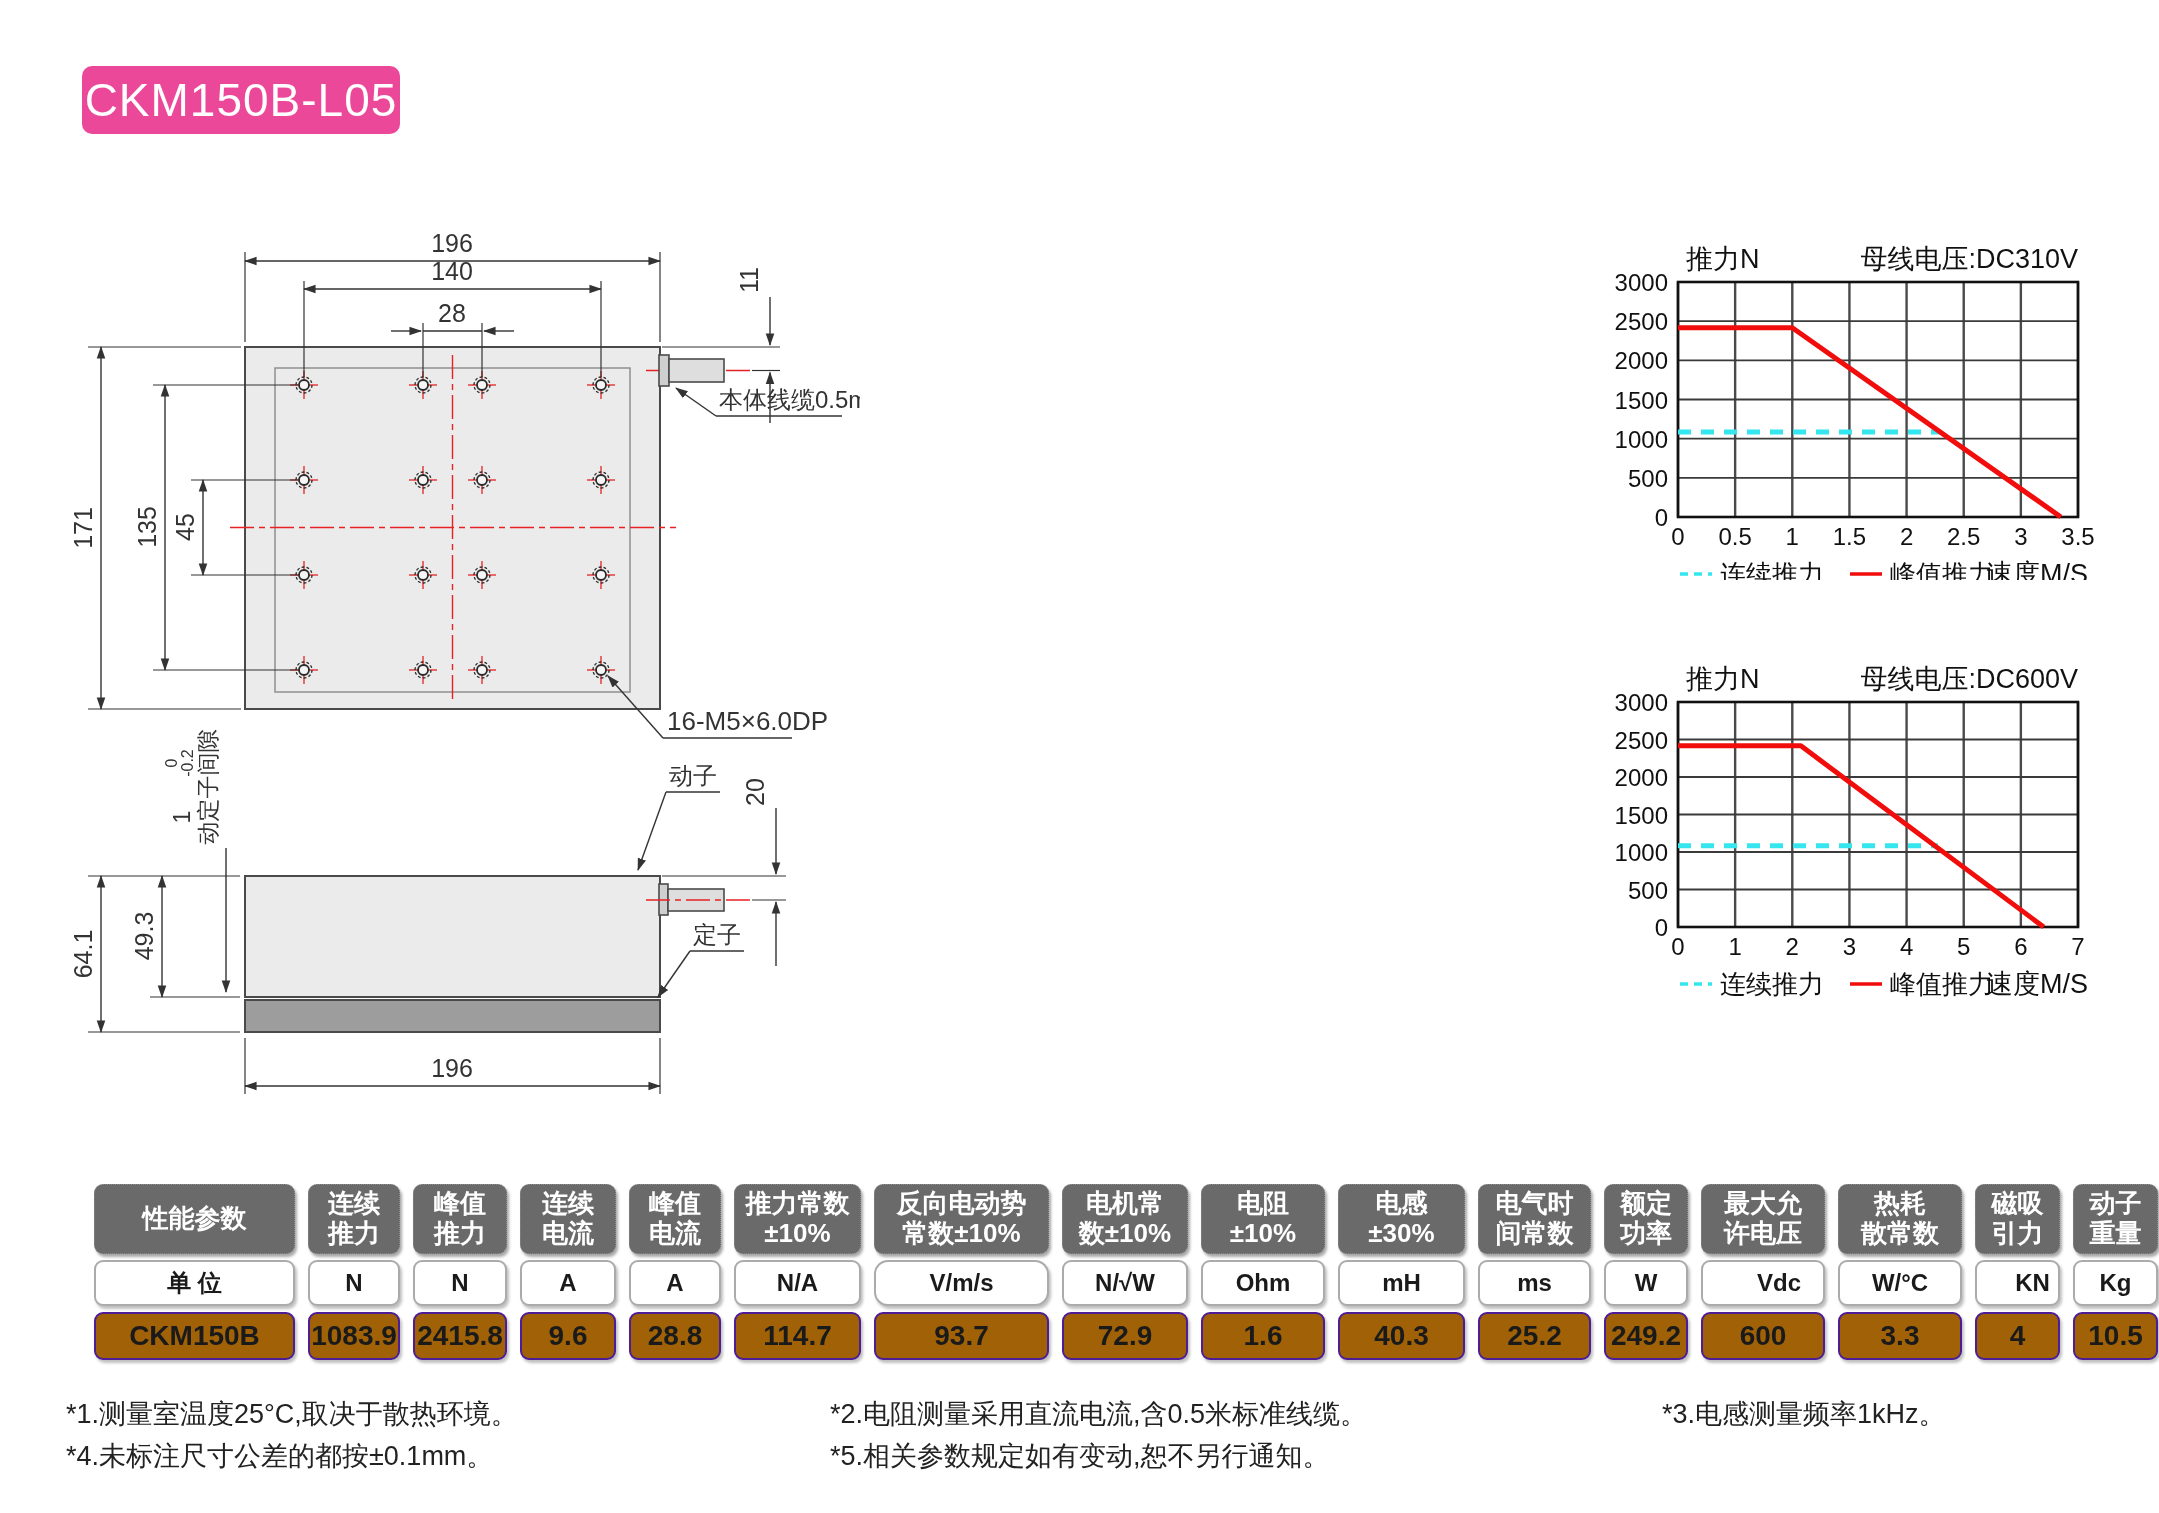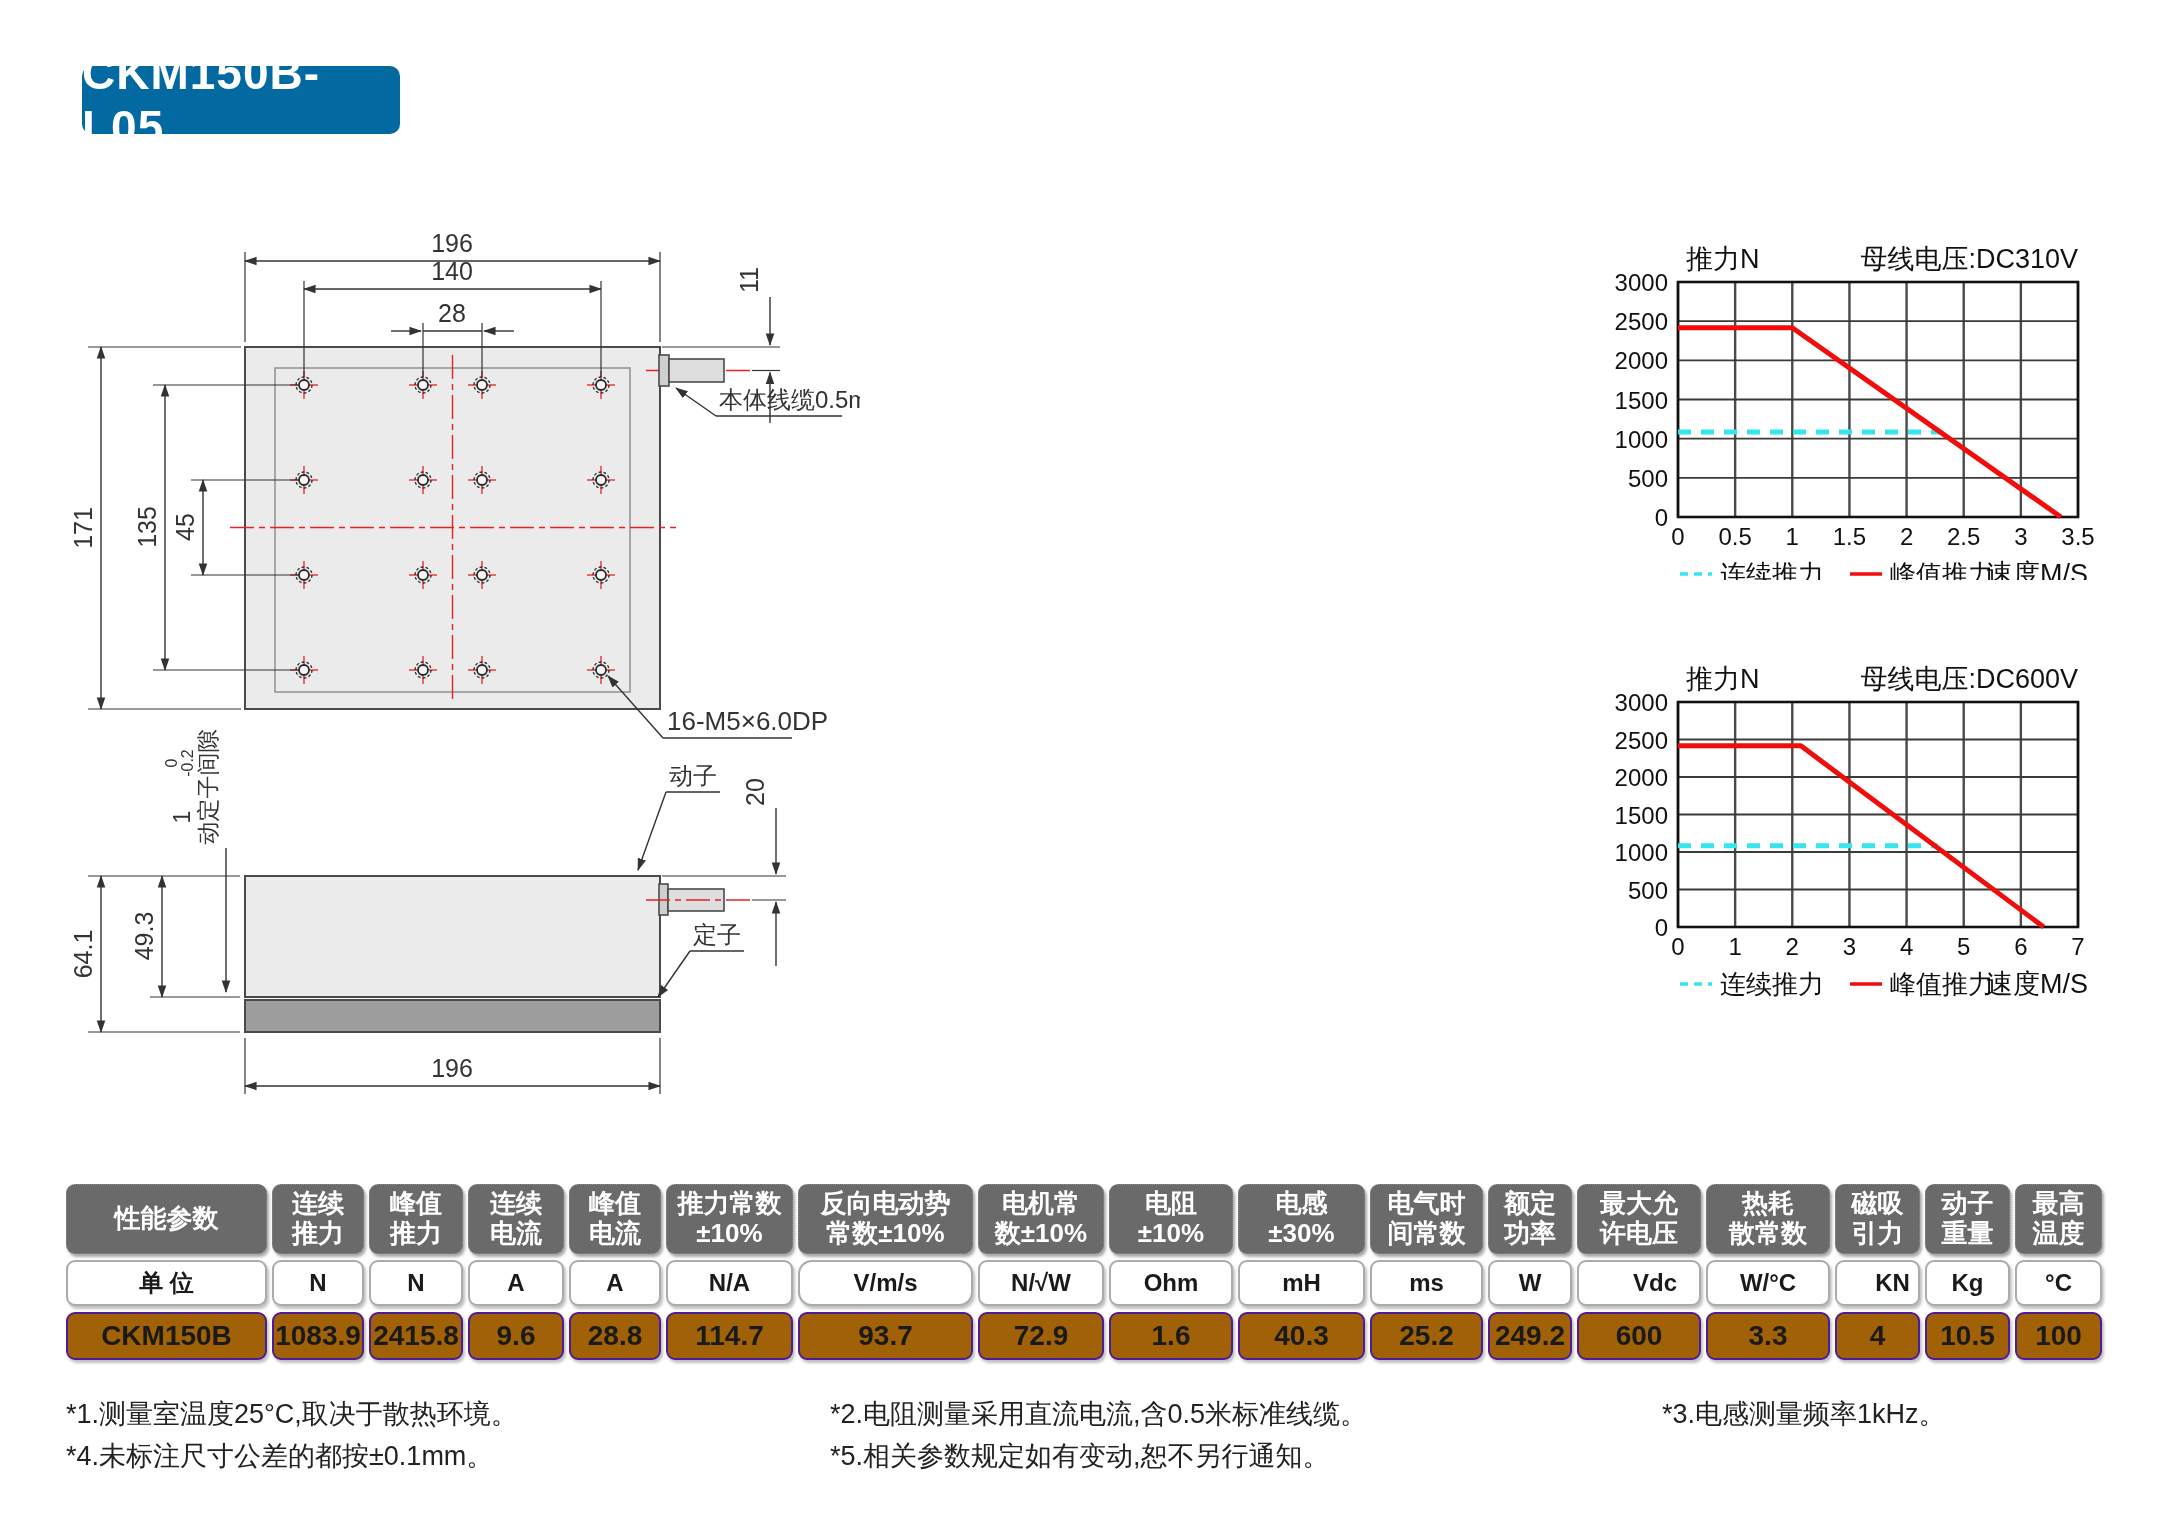--- a/index.html
+++ b/index.html
@@ -2,30 +2,30 @@
 <html><head>
 <meta charset="utf-8">
 <style>
   html,body{margin:0;padding:0;background:#fff;}
   body{width:2159px;height:1513px;overflow:hidden;
        font-family:"Liberation Sans","DejaVu Sans",sans-serif;color:#222;}
   #canvas{position:relative;width:2159px;height:1513px;background:#ffffff;}
 
   
   .badge{position:absolute;left:82px;top:66px;width:318px;height:68px;
-         background:#0369a1;border-radius:10px;display:flex;
+         background:#ec4899;border-radius:10px;display:flex;
          align-items:center;justify-content:center;
-         color:#fff;font-size:46px;font-weight:bold;letter-spacing:1px;}
+         color:#fff;font-size:46px;font-weight:normal;letter-spacing:1px;}
 
   
   .layer{position:absolute;}
 
   
   #spec-table{position:absolute;left:66px;top:1184px;width:2030px;}
-  .trow{display:flex;gap:5px;}
+  .trow{display:flex;gap:13px;margin-left:28px;}
   .trow + .trow{margin-top:6px;}
   .tcell{border-radius:9px;display:flex;align-items:center;justify-content:center;
          text-align:center;box-sizing:border-box;white-space:pre-line;}
   .th{height:70px;background:#6a6a6a;color:#fff;font-size:26px;font-weight:600;
       line-height:1.15;box-shadow:2px 3px 3px rgba(0,0,0,0.35);
       border:1px dotted #8d8d8d;}
   .tu{height:46px;background:#ffffff;color:#1a1a1a;font-size:24px;font-weight:600;
       border:2px solid #ababab;box-shadow:2px 3px 3px rgba(0,0,0,0.25);}
   .tv{height:48px;background:#a16207;color:#1a1a1a;font-size:28px;font-weight:600;
       border:2px solid #4c1d95;box-shadow:2px 3px 3px rgba(0,0,0,0.25);}

